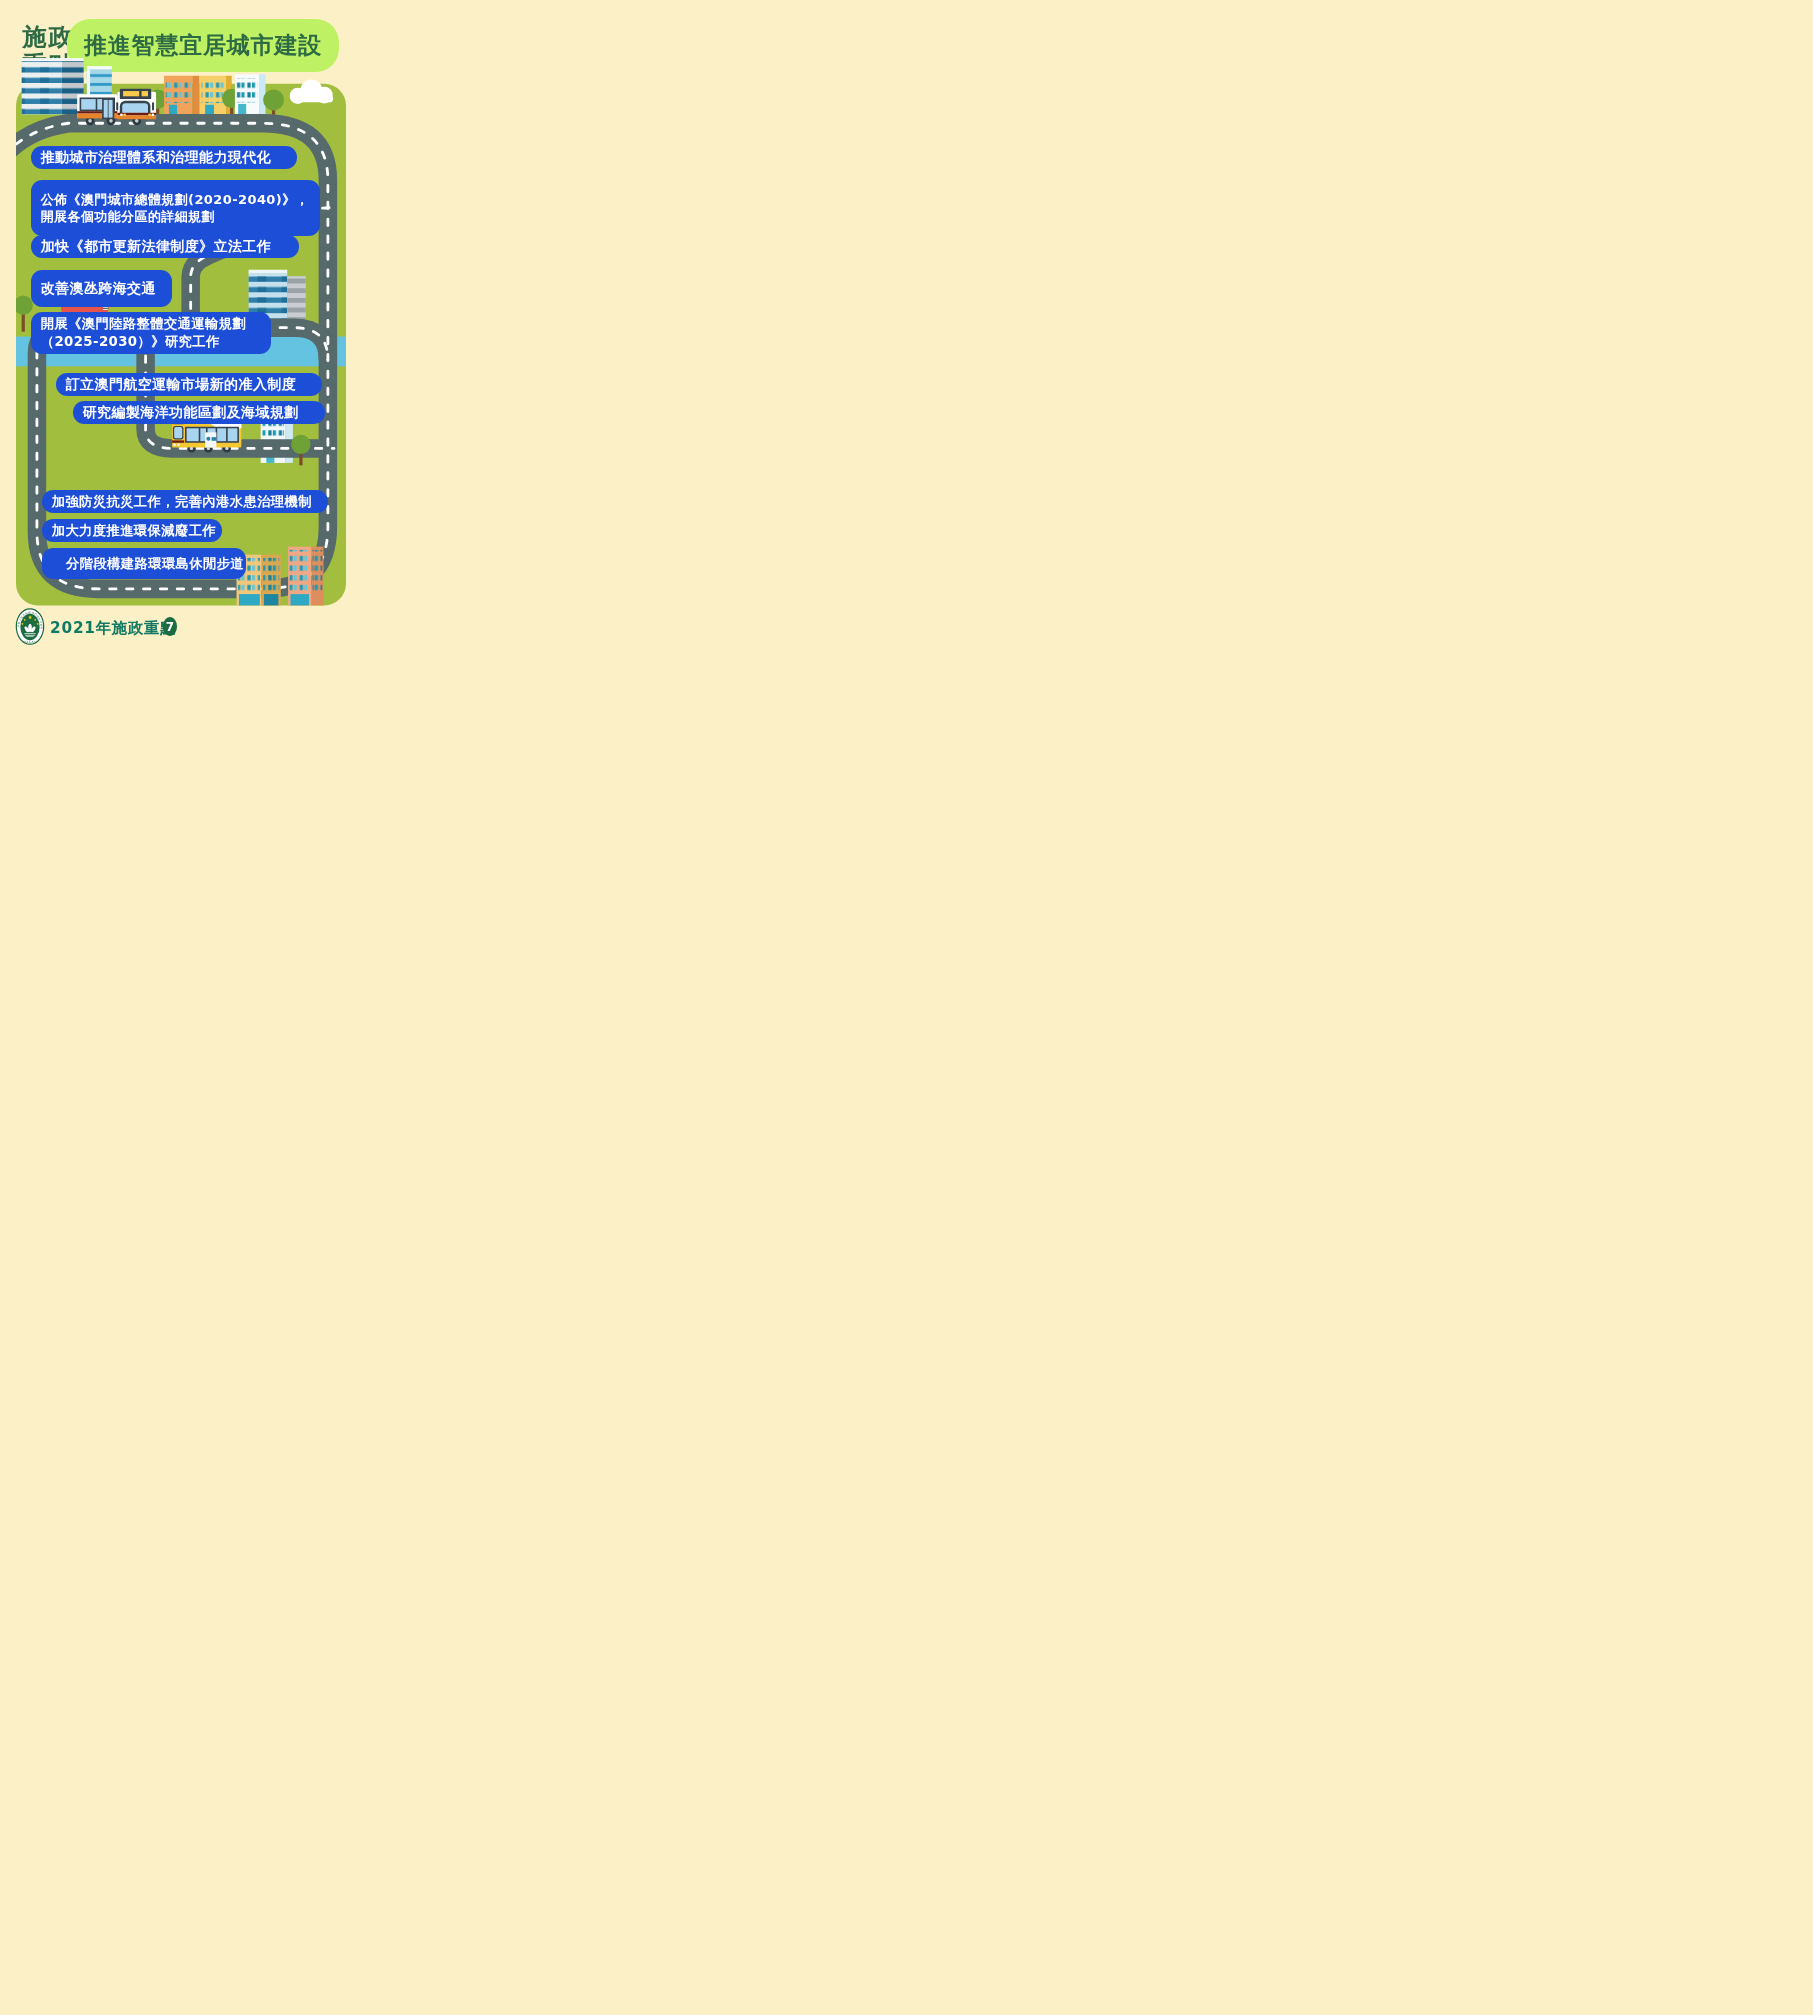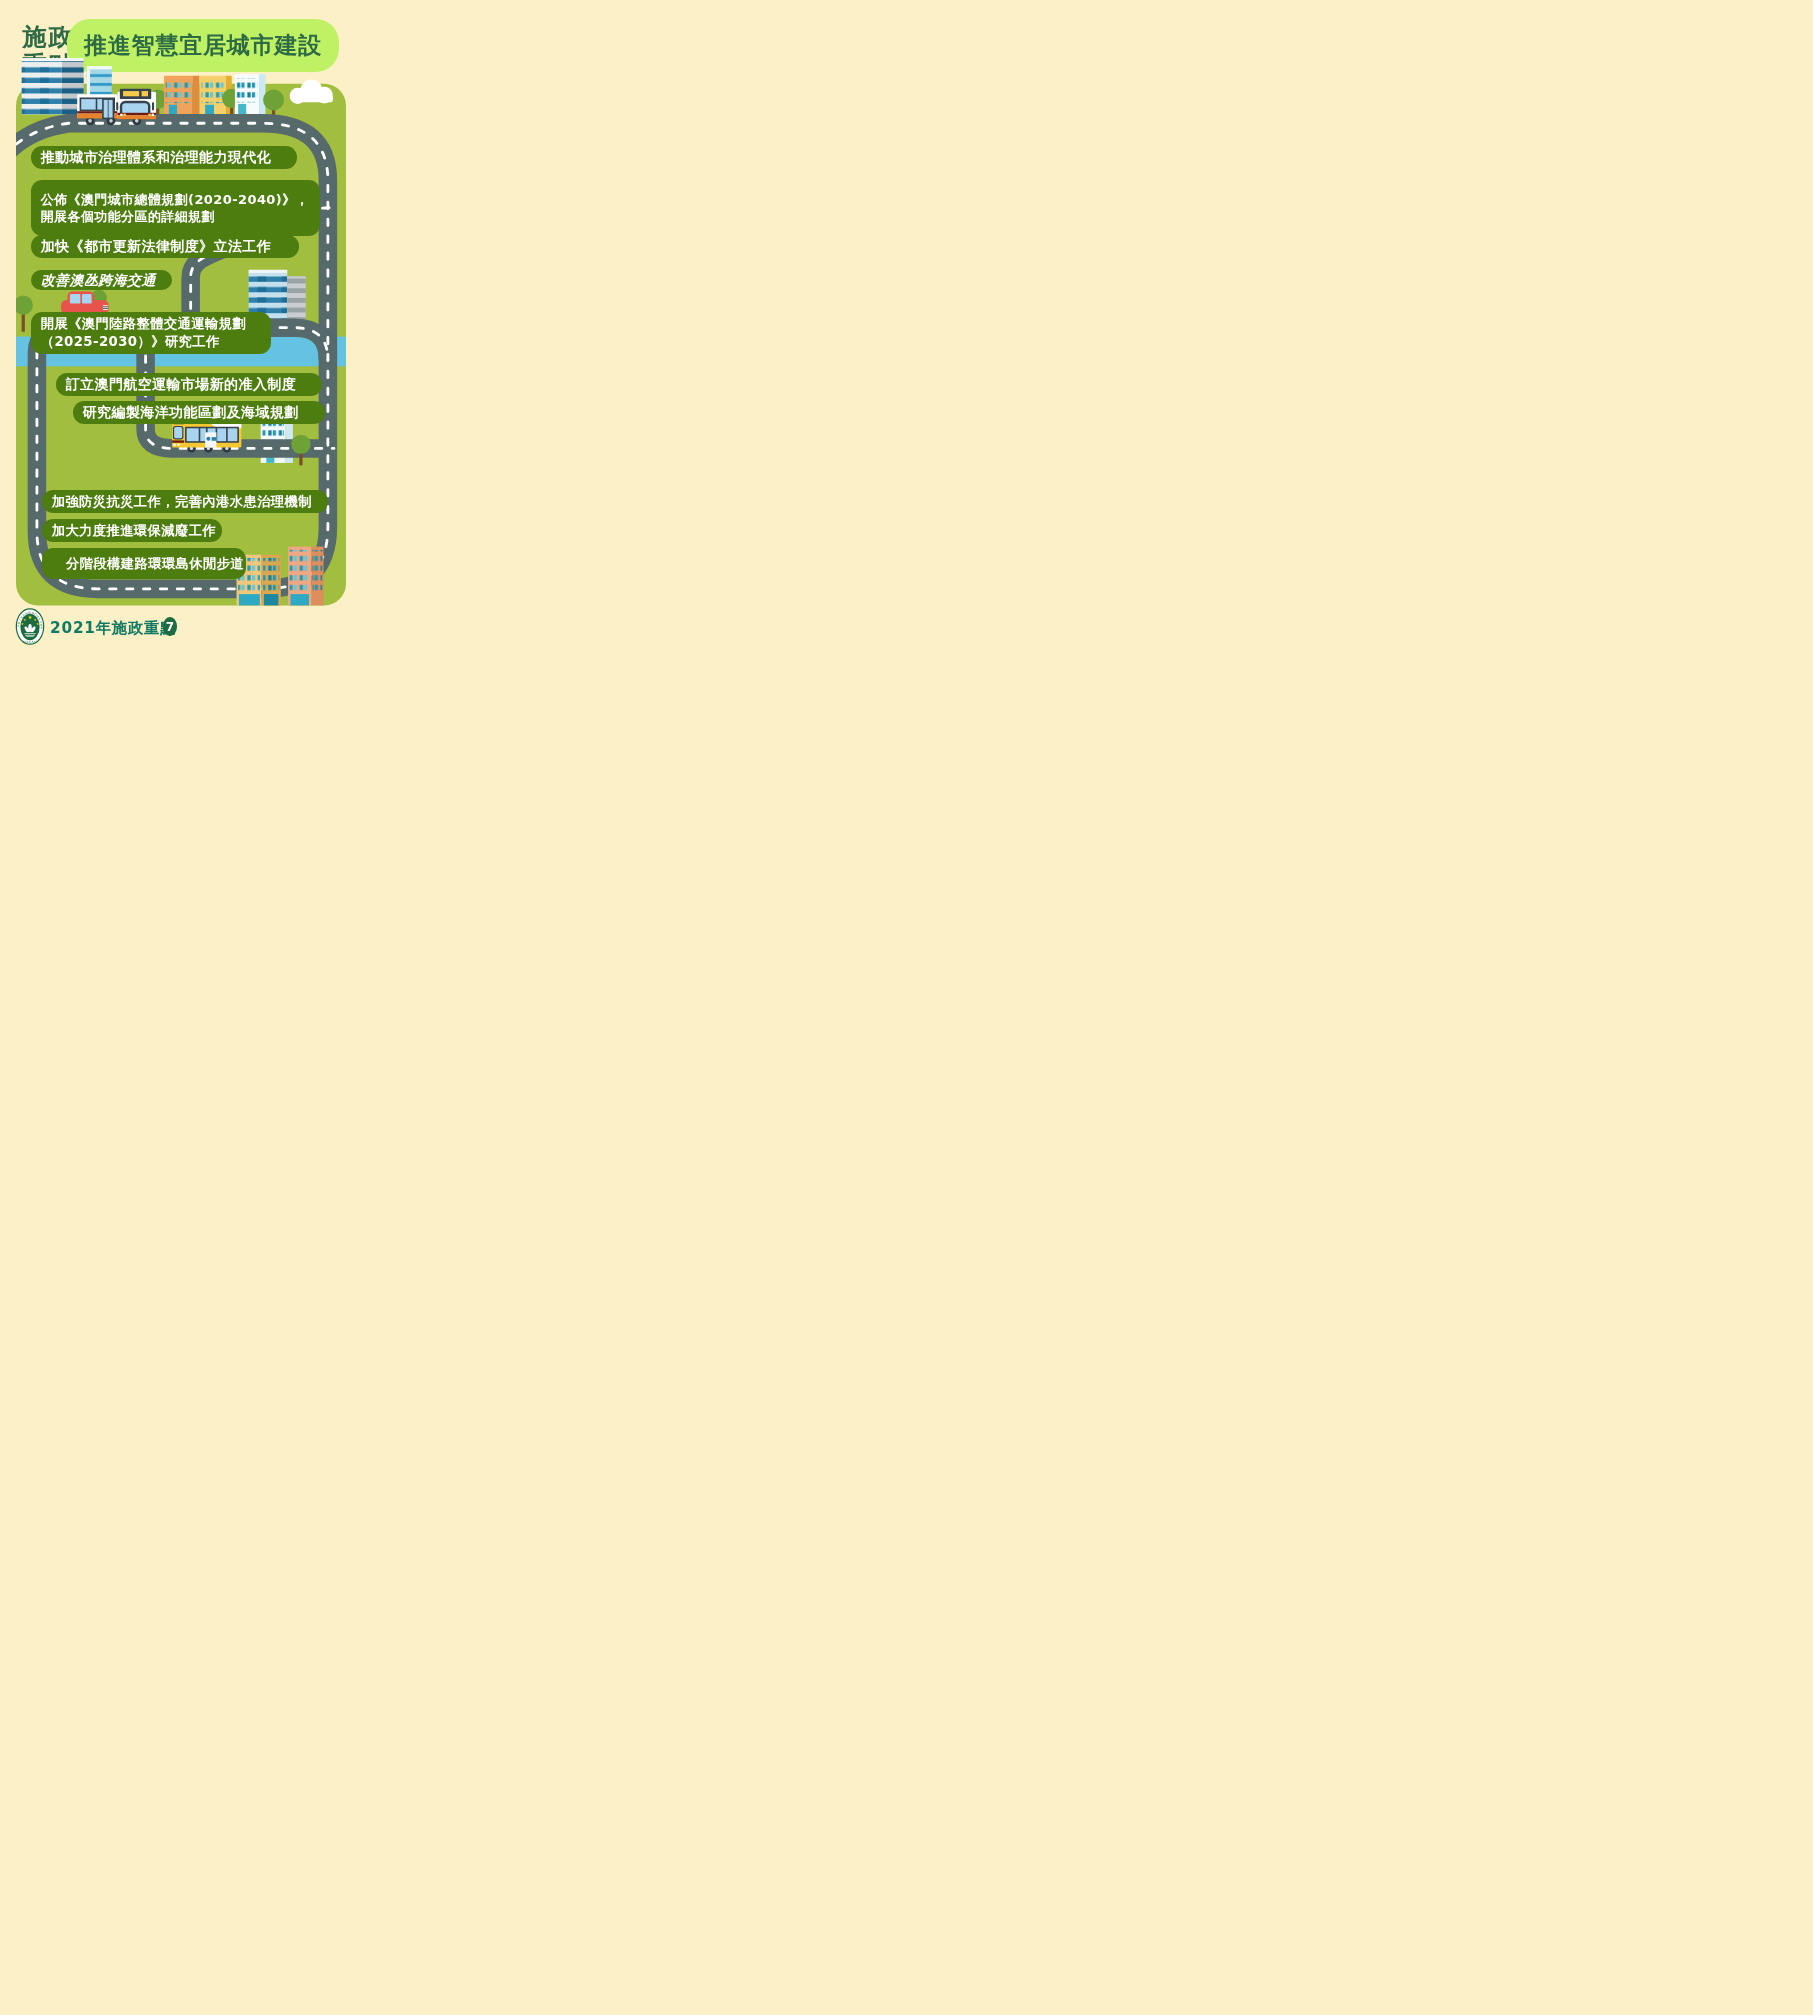--- a/index.html
+++ b/index.html
@@ -7,29 +7,29 @@
         font-family:"DejaVu Sans","Liberation Sans",sans-serif;}
   
   .badge-txt{position:absolute;left:22.6px;top:22.6px;font-size:24px;font-weight:bold;color:#2E6B45;
              line-height:1.18;letter-spacing:2px;white-space:pre;}
   .title-box{position:absolute;left:67px;top:18.5px;width:272px;height:53px;background:#bef264;
              border-radius:23.4px;display:flex;align-items:center;justify-content:center;}
   .title-box .t{font-size:23px;font-weight:bold;color:#2E6B45;letter-spacing:0.8px;white-space:nowrap;}
   
   .scene{position:absolute;left:16px;top:51px;width:330px;height:555px;}
   
-  .pill{position:absolute;background:#4d7c0f;border-radius:11.3px;color:#FFFFFF;font-weight:bold;
+  .pill{position:absolute;background:#1d4ed8;border-radius:11.3px;color:#FFFFFF;font-weight:bold;
         display:flex;flex-direction:column;justify-content:center;align-items:flex-start;
         padding:0 9.7px;box-sizing:border-box;line-height:1.32;letter-spacing:0.4px;z-index:5;}
   .pill span{white-space:nowrap;}
   .f35{font-size:14px;} .f33{font-size:13.3px;} .f32{font-size:13px;}
   #pill1{left:31px;top:146px;width:266px;height:23.4px;}
   #pill2{left:31px;top:180px;width:289px;height:56px;}
   #pill3{left:31px;top:235px;width:268px;height:23.4px;}
-  #pill4{left:31px;top:270px;width:141px;height:20px;font-style:italic;}
+  #pill4{left:31px;top:270px;width:141px;height:37px;}
   #pill5{left:31px;top:305px;width:240px;height:42px;margin-top:7px;}
   #pill6{left:56px;top:373px;width:266px;height:22.6px;}
   #pill7{left:73px;top:401px;width:252px;height:22.6px;}
   #pill8{left:42px;top:490px;width:286px;height:23.4px;}
   #pill9{left:42px;top:519px;width:180px;height:23.4px;}
   #pill10{left:42px;top:548px;width:204px;height:31px;padding-left:24px;}
   
   .logo{position:absolute;left:14.5px;top:608px;width:30px;height:37px;}
   .footer-label{position:absolute;left:50px;top:618px;font-size:15.3px;font-weight:bold;
                 color:#117A64;letter-spacing:0.8px;}

